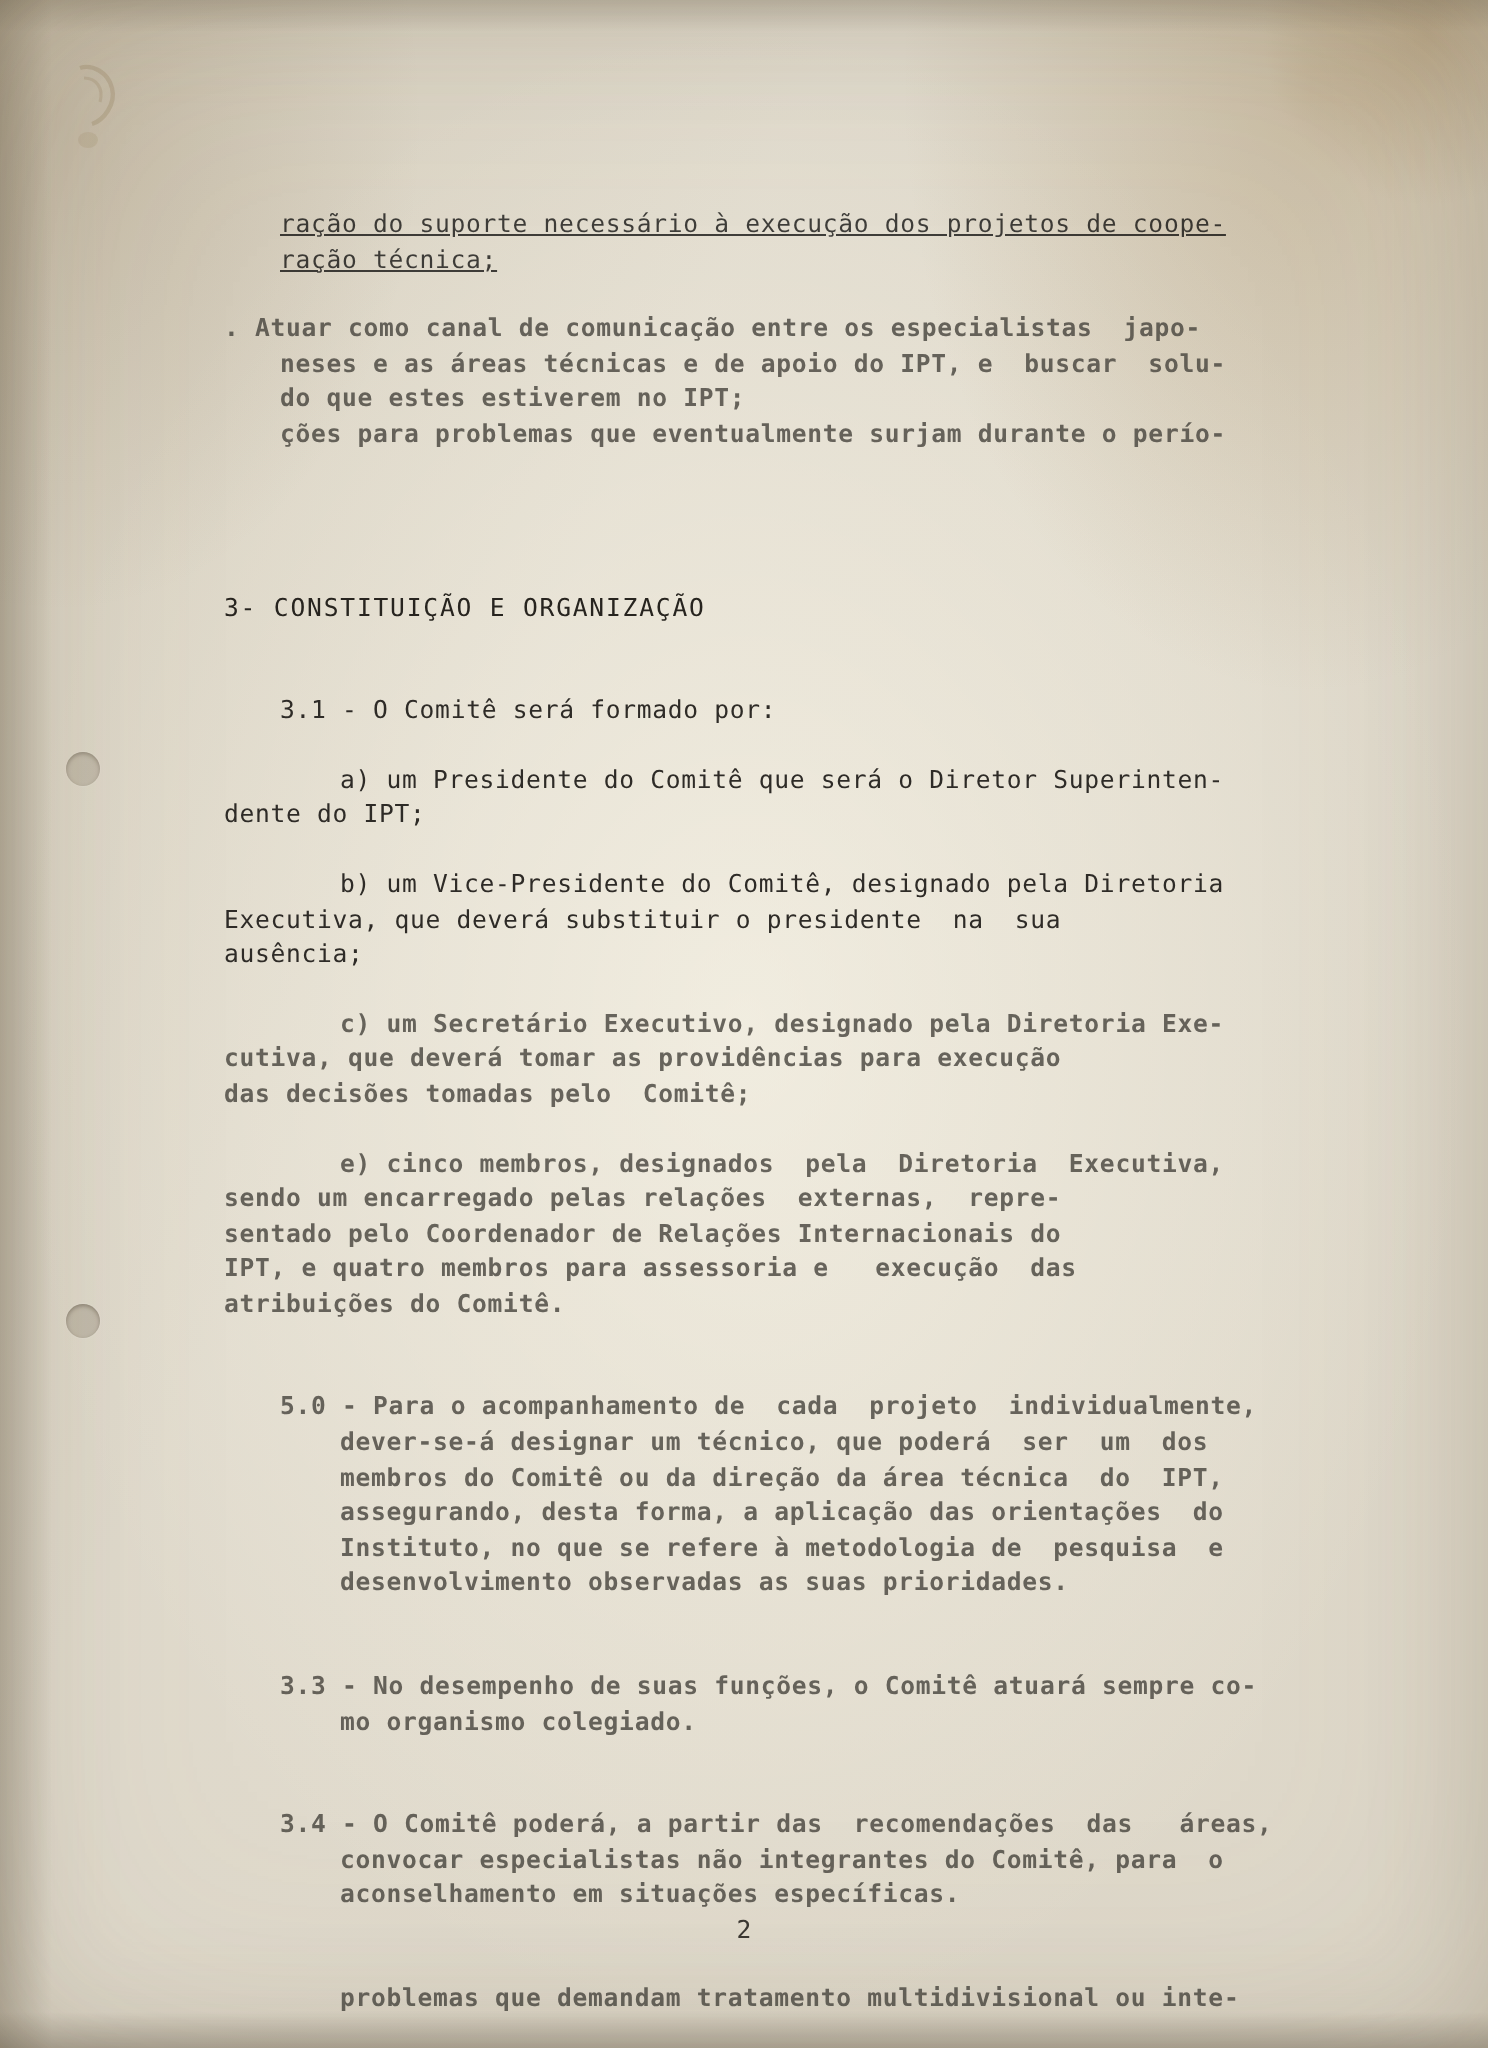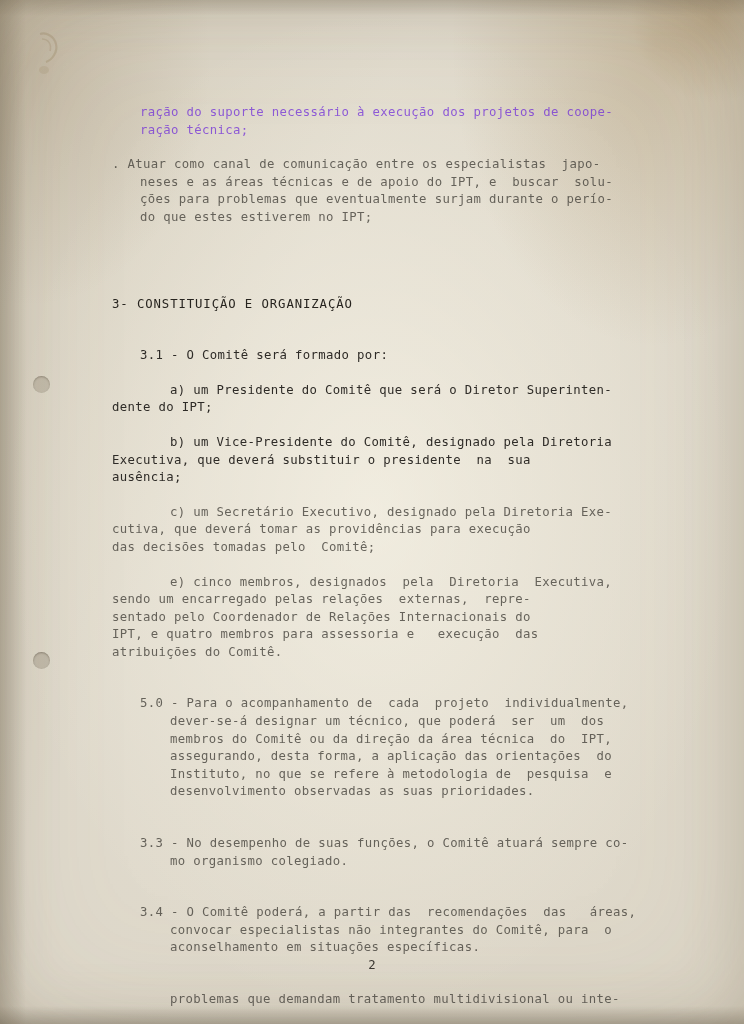--- a/index.html
+++ b/index.html
@@ -107,22 +107,22 @@
   .ind-2 { margin-left: 58px; }
   .ind-3 { }
 
   .heading {
     margin: 0;
     font-size: 12.3px;
     font-weight: normal;
     letter-spacing: 0.9px;
     white-space: pre;
   }
-  .faded { color: #4a4740; opacity: 0.82; }
-  .faint { color: #6d28d9; opacity: 0.72; }
+  .faded { color: #4a4740; opacity: 0.82; font-weight: bold; }
+  .faint { color: #000000; opacity: 0.72; text-decoration: underline; }
   .dark  { color: #27241f; }
 
   .hang {
     display: block;
     white-space: pre-wrap;
   }
   .page-number {
     position: absolute;
     z-index: 5;
     left: 0;
@@ -161,22 +161,22 @@
     <div class="blk faint">
       <span class="hang ind-1">ração do suporte necessário à execução dos projetos de coope-</span>
       <span class="hang ind-1">ração técnica;</span>
     </div>
 
     <div class="gap-sm"></div>
 
     <div class="blk faded">
       <span class="hang ind-0"><span class="bullet-dot">.</span> <span>Atuar como canal de comunicação entre os especialistas  japo-</span></span>
       <span class="hang ind-1">neses e as áreas técnicas e de apoio do IPT, e  buscar  solu-</span>
+      <span class="hang ind-1">do que estes estiverem no IPT;</span>
       <span class="hang ind-1">ções para problemas que eventualmente surjam durante o perío-</span>
-      <span class="hang ind-1">do que estes estiverem no IPT;</span>
     </div>
 
     <div class="gap-lg"></div>
     <div class="gap-sm"></div>
 
     <div class="heading dark"><span>3-</span> <span>CONSTITUIÇÃO E ORGANIZAÇÃO</span></div>
 
     <div class="gap-md"></div>
 
     <div class="blk">

